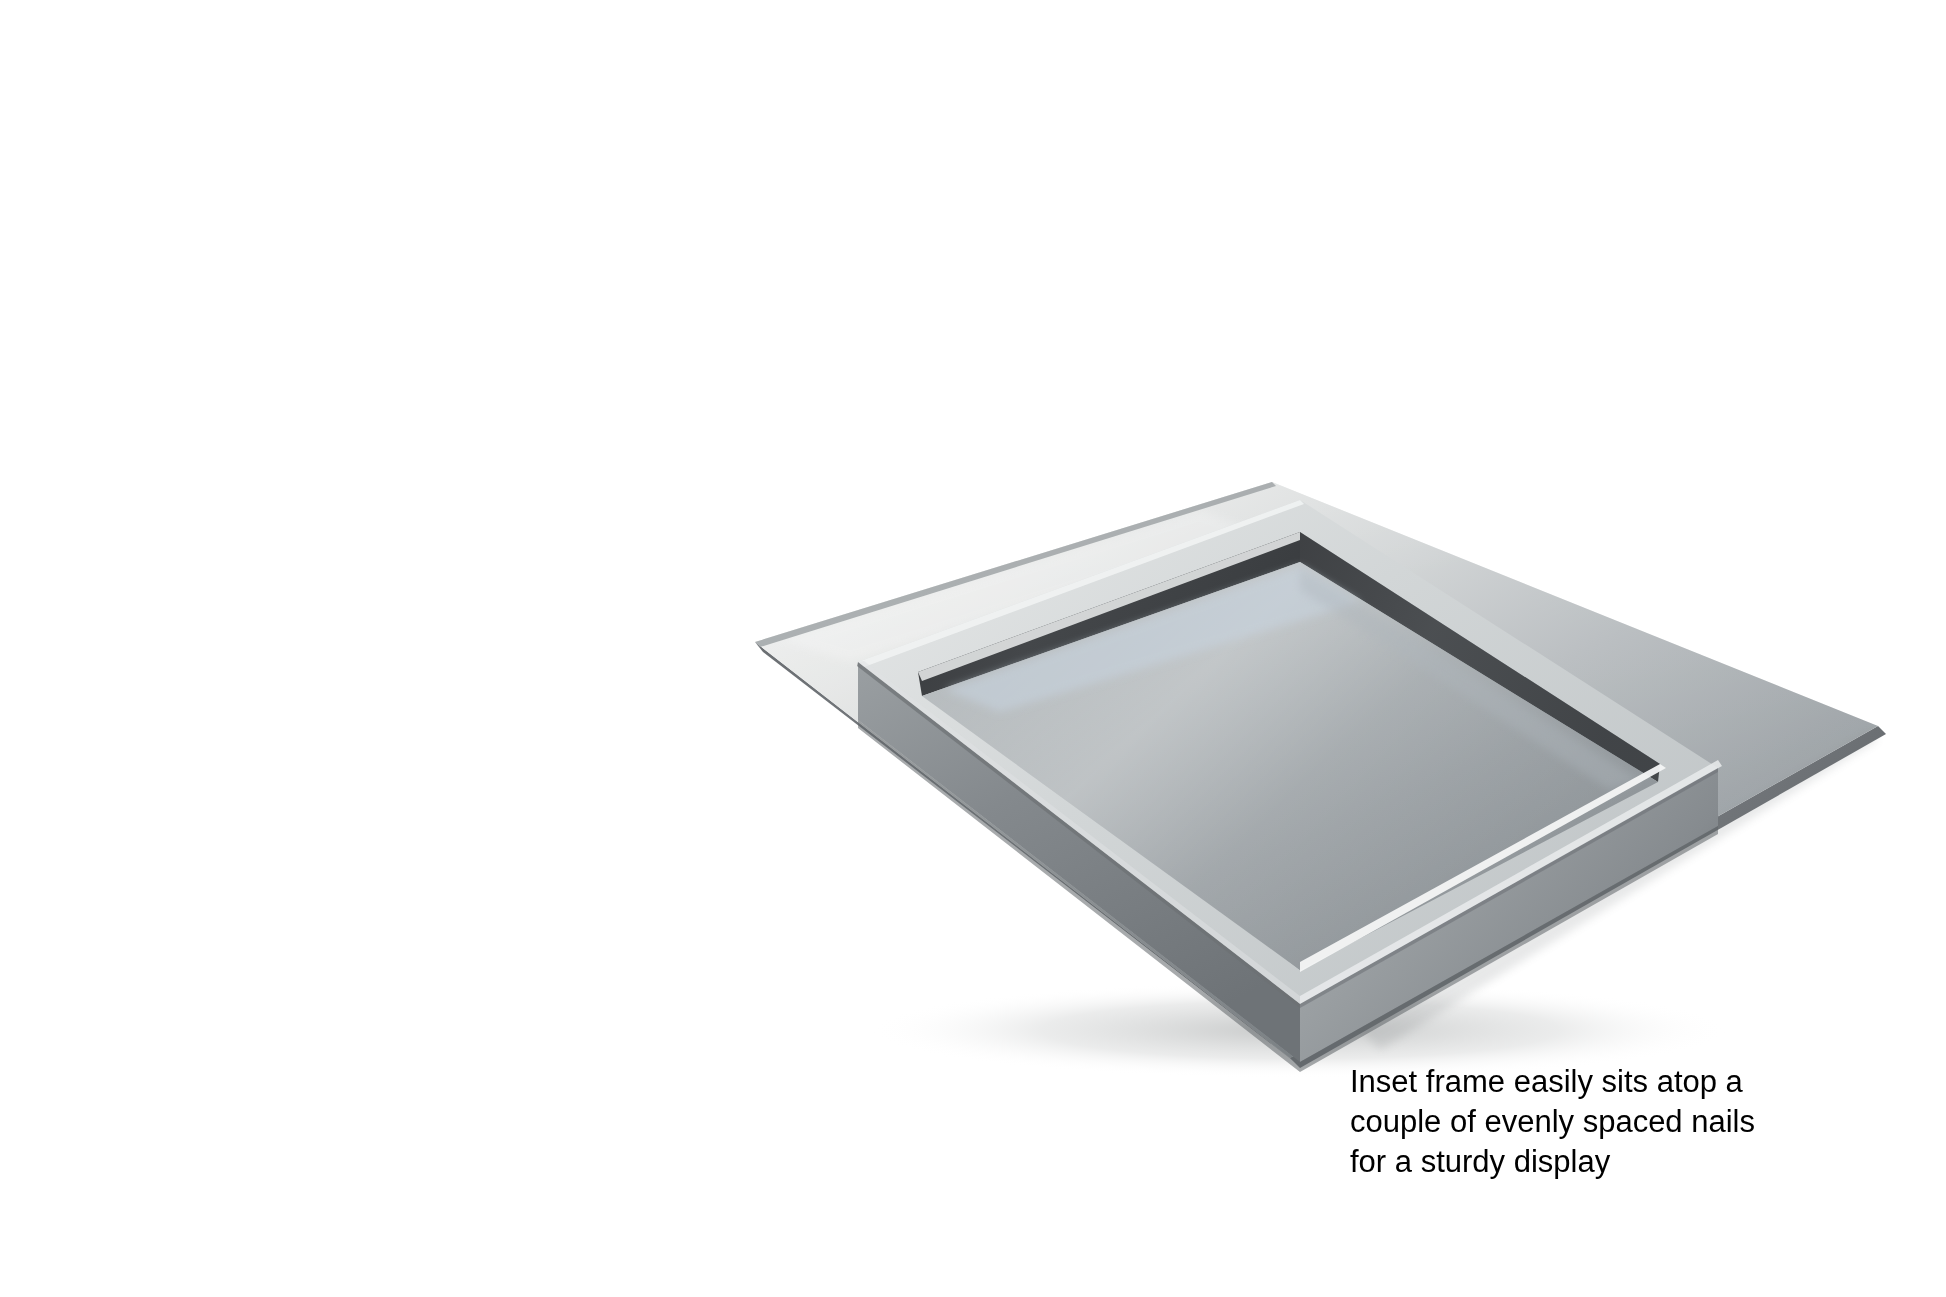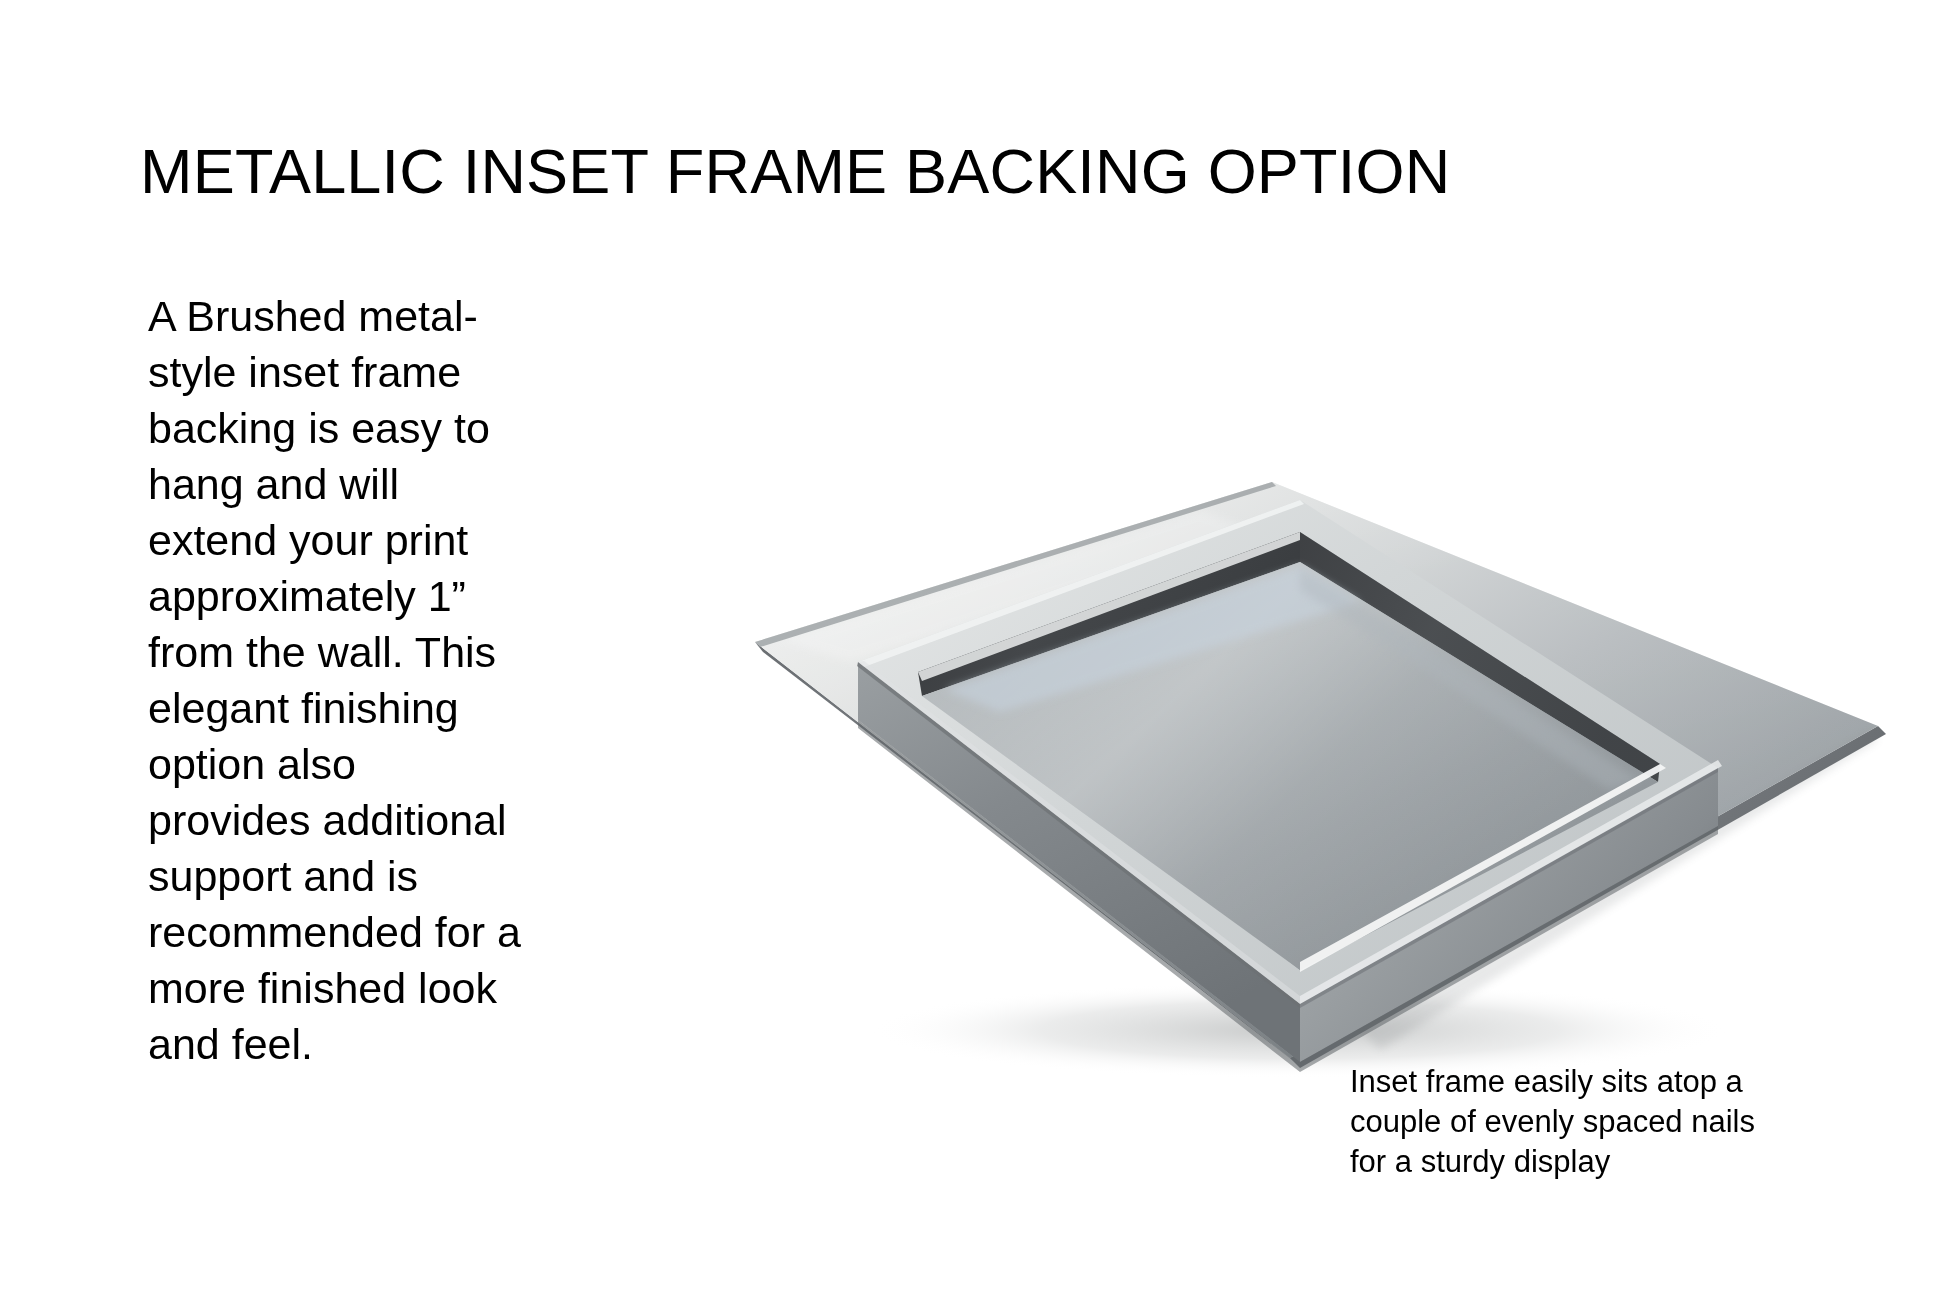--- a/index.html
+++ b/index.html
@@ -64,23 +64,21 @@
     font-weight: 400;
     color: #000000;
     text-align: left;
   }
 </style>
 </head>
 <body>
 
 <div id="slide">
 
-  <h1 id="slide-title">METALLIC INSET FRAME BACKING OPTION</h1>
-
-  <div id="body-copy">A Brushed metal-style inset frame backing is easy to hang and will extend your print approximately 1” from the wall. This elegant finishing option also provides additional support and is recommended for a more finished look and feel.</div>
+
 
   <div id="photo-wrap">
     <svg viewBox="0 0 1320 700" xmlns="http://www.w3.org/2000/svg">
       <defs>
 
         <linearGradient id="plateGrad" x1="0" y1="0.15" x2="1" y2="0.95">
           <stop offset="0%" stop-color="#e4e6e5"></stop>
           <stop offset="14%" stop-color="#dcdedd"></stop>
           <stop offset="34%" stop-color="#c8cccd"></stop>
           <stop offset="52%" stop-color="#b0b5b8"></stop>

